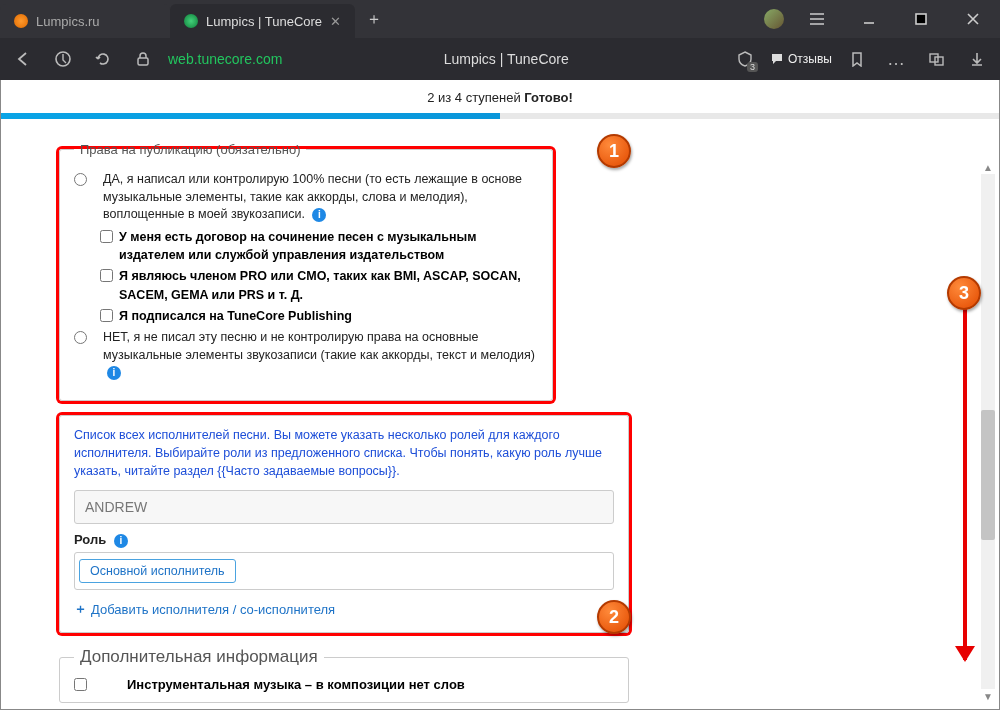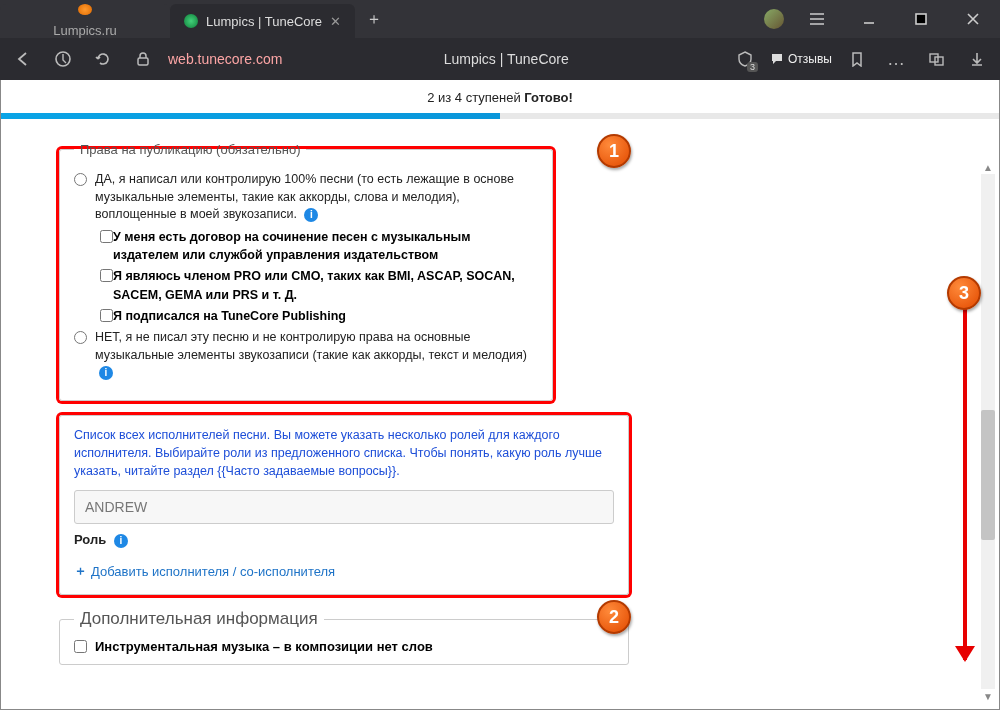--- a/index.html
+++ b/index.html
@@ -22,21 +22,21 @@
   }
   .tab {
     display: flex;
     align-items: center;
     padding: 0 14px;
     height: 34px;
     margin-top: 4px;
     gap: 8px;
     border-radius: 6px 6px 0 0;
   }
-  .tab.inactive { background: #333338; color: #aaa; min-width:170px;flex-direction:column;}
+  .tab.inactive { background: #333338; color: #aaa; min-width:170px;}
   .tab.active { background: #2b2b30; color: #ddd; min-width:170px;}
   .tab .tiny-icon { width: 14px; height: 14px; border-radius:50%; display:inline-block;}
   .tab .tiny-icon.orange { background: radial-gradient(circle,#ff9a2e,#e06a00); }
   .tab .tiny-icon.green { background: radial-gradient(circle,#43d17a,#0f7e3a); border-radius:50%;}
   .close-x { color:#999; font-size:13px; margin-left:auto;}
   .newtab-btn {
     width:26px;height:26px;border-radius:5px;
     display:flex;align-items:center;justify-content:center;
     color:#ccc;font-size:16px; margin-left:6px;
   }
@@ -51,21 +51,21 @@
     display:flex;
     align-items:center;
     padding: 0 8px;
     gap:10px;
     color:#ccc;
     font-size:14px;
   }
   .ic { width:30px;height:30px;display:flex;align-items:center;justify-content:center;color:#bbb;}
   .ic svg{stroke:#bbb;fill:none;}
   .lock-ic{color:#7a7;}
-  .url { color:#fca5a5; font-size:14px;}
+  .url { color:#22c55e; font-size:14px;}
   .page-title-bar { flex:1; text-align:center; color:#ddd; font-size:14px;}
   .badge3 { position:relative; }
   .badge3 .n { position:absolute; bottom:2px; right:2px; font-size:9px; background:#555;border-radius:3px;padding:0 3px;color:#ddd;}
   .reviews-pill{
     display:flex;align-items:center;gap:4px;
     color:#eee;font-size:12px;
   }
 
   
   .viewport {
@@ -107,29 +107,29 @@
   fieldset.section legend{
     font-size:13px;
     color:#555;
     padding:0 6px;
   }
   .highlight-red{
     box-shadow: 0 0 0 3px #f00;
     border-radius:6px;
   }
 
-  .radio-row{display:flex;align-items:flex-start;gap:8px;font-size:12.5px;color:#222;line-height:1.4;margin:4px 0;}
+  .radio-row{display:flex;align-items:flex-start;gap:16px;font-size:12.5px;color:#222;line-height:1.4;margin:4px 0;}
   .radio-row input{margin-top:2px;flex:none;}
   .info-i{
     display:inline-block;width:14px;height:14px;border-radius:50%;
     background:#1e88e5;color:#fff;font-size:10px;text-align:center;line-height:14px;
     font-weight:700;margin-left:4px;
   }
   .indent-block{margin-left:26px;font-size:12.5px;line-height:1.5;}
-  .indent-block .cb-line{display:flex;align-items:flex-start;margin:2px 0;}
+  .indent-block .cb-line{display:flex;align-items:flex-start;gap:6px;margin:2px 0;}
   .indent-block input{margin-top:2px;flex:none;}
 
   .desc-text{font-size:12.5px;color:#1d4ed8;line-height:1.45;margin-bottom:10px;}
   .field-label{font-size:13px;font-weight:700;color:#222;margin:8px 0 4px;}
   .text-input{
     width:100%;height:34px;border:1px solid #ccc;border-radius:3px;
     padding:0 10px;font-size:14px;color:#777;background:#f7f7f7;
   }
   .role-box{
     width:100%;min-height:38px;border:1px solid #ccc;border-radius:3px;
@@ -145,21 +145,21 @@
   }
   .plus-sm{font-weight:700;}
 
   fieldset.minor{
     border:1px solid #ccc;border-radius:3px;
     margin:6px 30px 0 40px;
     padding:10px 14px;
   }
   fieldset.minor legend{font-size:17px;color:#555;padding:0 6px;}
   .cb-line2{display:flex;align-items:center;gap:8px;font-size:13px;}
-  .cb-line2 b{font-weight:700;}
+  .cb-line2 b{font-weight:700;margin-left:32px;}
 
   
   .callout{
     position:absolute;width:34px;height:34px;border-radius:50%;
     background:radial-gradient(circle at 35% 30%,#ff8a3a,#e24a00);
     border:2px solid #b33a00;
     color:#fff;font-weight:700;font-size:18px;
     display:flex;align-items:center;justify-content:center;
     box-shadow:1px 2px 3px rgba(0,0,0,.35);
     z-index:50;
@@ -326,20 +326,23 @@
     <fieldset class="section highlight-red" style="width:570px;">
 
       <div class="desc-text">Список всех исполнителей песни. Вы можете указать несколько ролей для каждого исполнителя. Выбирайте роли из предложенного списка. Чтобы понять, какую роль лучше указать, читайте раздел {{Часто задаваемые вопросы}}.</div>
 
       <input class="text-input" type="text" readonly="" value="ANDREW" style="">
 
       <div class="field-label">
         <span>Роль</span>
         <span class="info-i">i</span>
       </div>
+      <div class="role-box">
+        <span class="role-tag">Основной исполнитель</span>
+      </div>
 
       <div class="add-link">
         <span class="plus-sm">＋</span>
         <span>Добавить исполнителя / со-исполнителя</span>
       </div>
     </fieldset>
 
     <fieldset class="minor" style="width:570px;">
       <legend>Дополнительная информация</legend>
       <label class="cb-line2">

